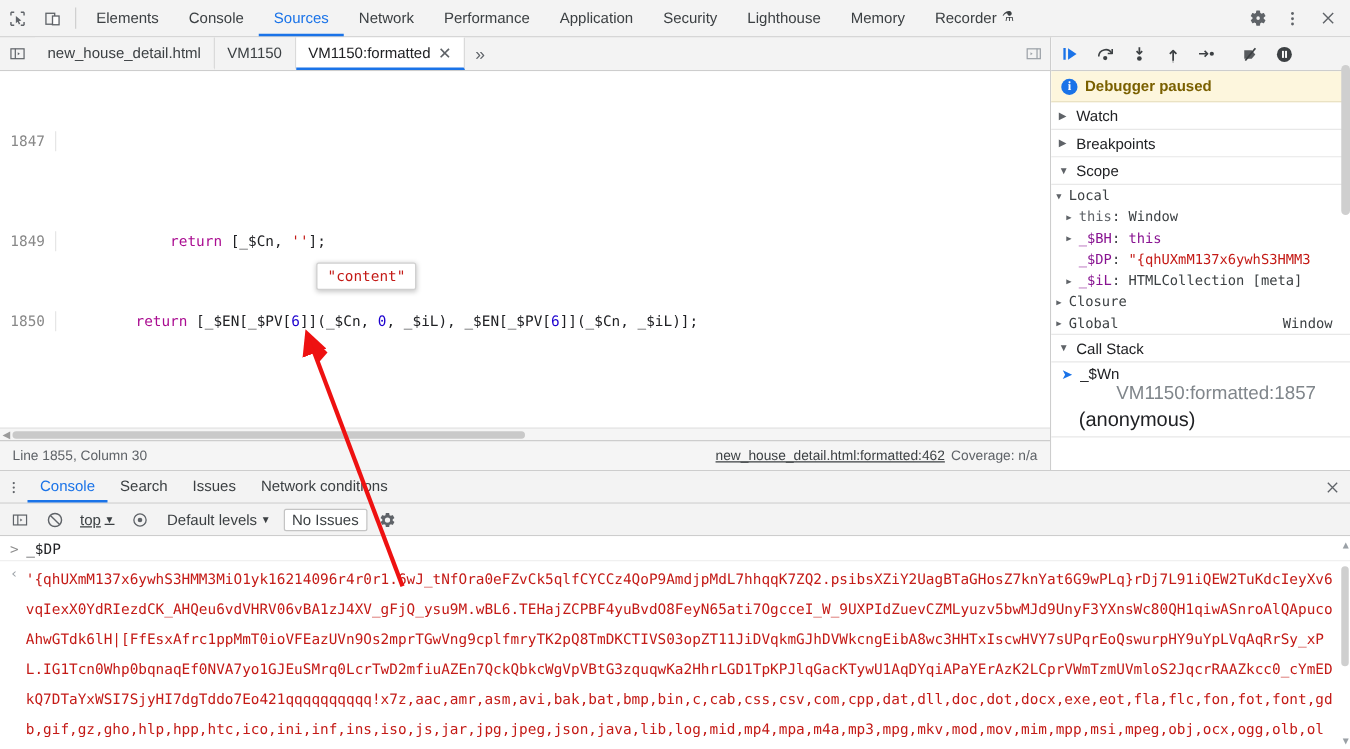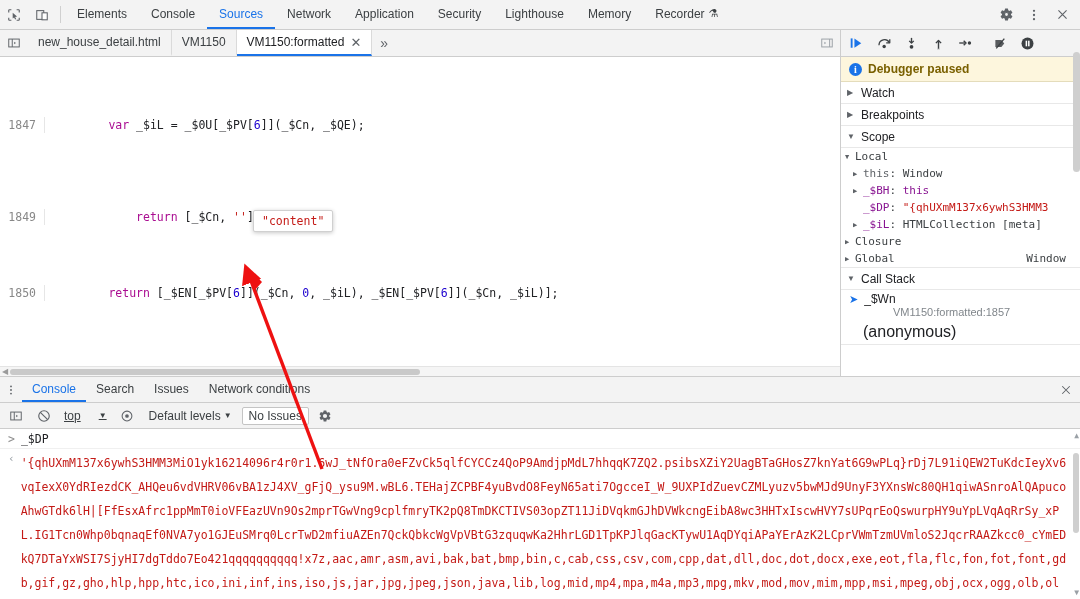--- a/index.html
+++ b/index.html
@@ -59,21 +59,21 @@
   .ftab-spacer { flex: 1; }
   .ftab-right { display: flex; align-items: center; padding: 0 6px; }
 
   
   .editor-wrap { flex: 1; position: relative; overflow: hidden; background: #ffffff; min-height: 0; }
   .code {
     font-family: "DejaVu Sans Mono", "Liberation Mono", monospace;
     font-size: 11.5px; line-height: 16px;
     white-space: pre; position: relative;
   }
-  .cl { display: flex; height: 16px; align-items: center; margin-top: 12px; }
+  .cl { display: flex; height: 16px; align-items: center; }
   .ln {
     width: 44px; min-width: 44px; text-align: right; padding-right: 8px;
     color: #888; user-select: none;
   }
   .gutter-edge { width: 1px; background: #e6e6e6; height: 16px; }
   .ct { padding-left: 8px; }
   .kw { color: #aa0d91; }
   .num { color: #1c00cf; }
   .str { color: #c41a16; }
   .pl { color: #202124; }
@@ -126,21 +126,21 @@
   .prop-name { color: #881391; }
   .prop-name.plain { color: #5f6368; }
   .prop-val { color: #3c4043; }
   .prop-val.str { color: #c41a16; }
   .prop-val.obj { color: #3c4043; }
   .prop-val.meta { color: #881391; }
   .sb-sub { border-bottom: 1px solid #e8e8e8; }
   .callstack-row { display: flex; flex-direction: column; padding: 2px 6px 2px 8px; font-size: 12px; }
   .cs-line1 { display: flex; align-items: center; gap: 6px; }
   .cs-arrow { color: #1a73e8; font-size: 11px; }
-  .cs-sub { color: #80868b; font-size: 11px; padding-left: 44px; }
+  .cs-sub { color: #80868b; font-size: 15px; padding-left: 44px; }
   .cs-row-plain { padding: 3px 6px 3px 22px; font-size: 16px; color: #202124; border-bottom: 1px solid #e8e8e8; }
   .sb-scrollbar { position: absolute; right: 0; top: 22px; width: 7px; bottom: 60px; }
   .sb-scrollbar .sbthumb { position: absolute; top: 0; width: 7px; height: 120px; background: #cfcfcf; border-radius: 4px; }
 
   
   .drawer { display: flex; flex-direction: column; border-top: 1px solid #cdcdcd; height: 223px; min-height: 223px; }
   .drawer-tabbar {
     height: 26px; min-height: 26px; display: flex; align-items: stretch;
     background: #f3f3f3; border-bottom: 1px solid #cdcdcd;
   }
@@ -150,21 +150,21 @@
     color: #3c4043; cursor: pointer; border-bottom: 2px solid transparent;
   }
   .dtab.selected { color: #1a73e8; border-bottom-color: #1a73e8; }
   .drawer-close { margin-left: auto; display: flex; align-items: center; padding: 0 8px; color: #5f6368; cursor: pointer; font-size: 14px; }
 
   .console-toolbar {
     height: 26px; min-height: 26px; display: flex; align-items: center; gap: 4px;
     padding: 0 4px; background: #f3f3f3; border-bottom: 1px solid #cdcdcd;
   }
   .ctb-icon { width: 24px; height: 22px; display: flex; align-items: center; justify-content: center; color: #5f6368; cursor: pointer; }
-  .ctx-select { display: flex; align-items: center; gap: 18px; font-size: 12px; color: #3c4043; padding: 0 4px; cursor: pointer; text-decoration: underline; }
+  .ctx-select { display: flex; align-items: center; gap: 3px; font-size: 12px; color: #3c4043; padding: 0 4px; cursor: pointer; text-decoration: underline; }
   .filter-input {
     flex: 1; height: 19px; border: 1px solid #bdbdbd; border-radius: 2px; background: #fff;
     font-size: 12px; padding: 0 5px; color: #202124; outline: none;
   }
   .filter-input::placeholder { color: #80868b; }
   .levels { display: flex; align-items: center; gap: 3px; font-size: 12px; color: #3c4043; padding: 0 6px; cursor: pointer; white-space: nowrap; }
   .no-issues {
     font-size: 12px; color: #3c4043; border: 1px solid #c4c4c4; border-radius: 2px;
     padding: 1px 6px; cursor: pointer; background: #fff; white-space: nowrap;
   }
@@ -211,20 +211,23 @@
           <span>Elements</span>
         </div>
       <div class="tab">
           <span>Console</span>
         </div>
       <div class="tab selected">
           <span>Sources</span>
         </div>
       <div class="tab">
           <span>Network</span>
+        </div>
+      <div class="tab">
+          <span>Performance</span>
         </div>
       <div class="tab">
           <span>Application</span>
         </div>
       <div class="tab">
           <span>Security</span>
         </div>
       <div class="tab">
           <span>Lighthouse</span>
         </div>
@@ -292,21 +295,21 @@
             <rect x="2" y="3.5" width="12" height="9"></rect>
               <path d="M11 3.5v9"></path>
               <path d="M5 6.6l2 1.4-2 1.4z" fill="#9aa0a6" stroke="none"></path>
           </svg>
         </div>
       </div>
 
       <div class="editor-wrap">
         <div class="code">
 
-          <div class="cl"><span class="ln">1847</span><span class="gutter-edge"></span><span class="ct"><span class="pl">        </span><span class="kw">var</span><span class="pl"> _$iL = _$0U[_$PV[</span><span class="num">6</span><span class="pl">]](_$Cn, _$QE);</span></span></div>
+          <div class="cl"><span class="ln">1847</span><span class="gutter-edge"></span></div>
 
 
           <div class="cl"><span class="ln">1849</span><span class="gutter-edge"></span><span class="ct"><span class="pl">            </span><span class="kw">return</span><span class="pl"> [_$Cn, </span><span class="str">''</span><span class="pl">];</span></span></div>
 
           <div class="cl"><span class="ln">1850</span><span class="gutter-edge"></span><span class="ct"><span class="pl">        </span><span class="kw">return</span><span class="pl"> [_$EN[_$PV[</span><span class="num">6</span><span class="pl">]](_$Cn, </span><span class="num">0</span><span class="pl">, _$iL), _$EN[_$PV[</span><span class="num">6</span><span class="pl">]](_$Cn, _$iL)];</span></span></div>
 
           
 
           
 
@@ -337,20 +340,27 @@
         </div>
 
         <div class="popover" style="left:253px; top:153px;">"content"</div>
 
         <div class="hscroll">
           <span class="lf">◀</span>
           <div class="thumb"></div>
         </div>
       </div>
 
+      <div class="editor-status">
+        <span>Line 1855, Column 30</span>
+        <span class="right">
+          <a>new_house_detail.html:formatted:462</a>
+          <span>Coverage: n/a</span>
+        </span>
+      </div>
     </div>
 
     <div class="sidebar">
 
       <div style="height:27px; display:flex; align-items:center; gap:3px; background:#f3f3f3; border-bottom:1px solid #cdcdcd; padding-left:4px;">
         <div class="icon-btn" style="width:24px">
           <svg width="17" height="15" viewBox="0 0 20 16" fill="#1a73e8">
               <path d="M2 2h2.2v11H2z"></path>
               <path d="M6.4 2.2l8 5.4-8 5.4z"></path>
             </svg>

